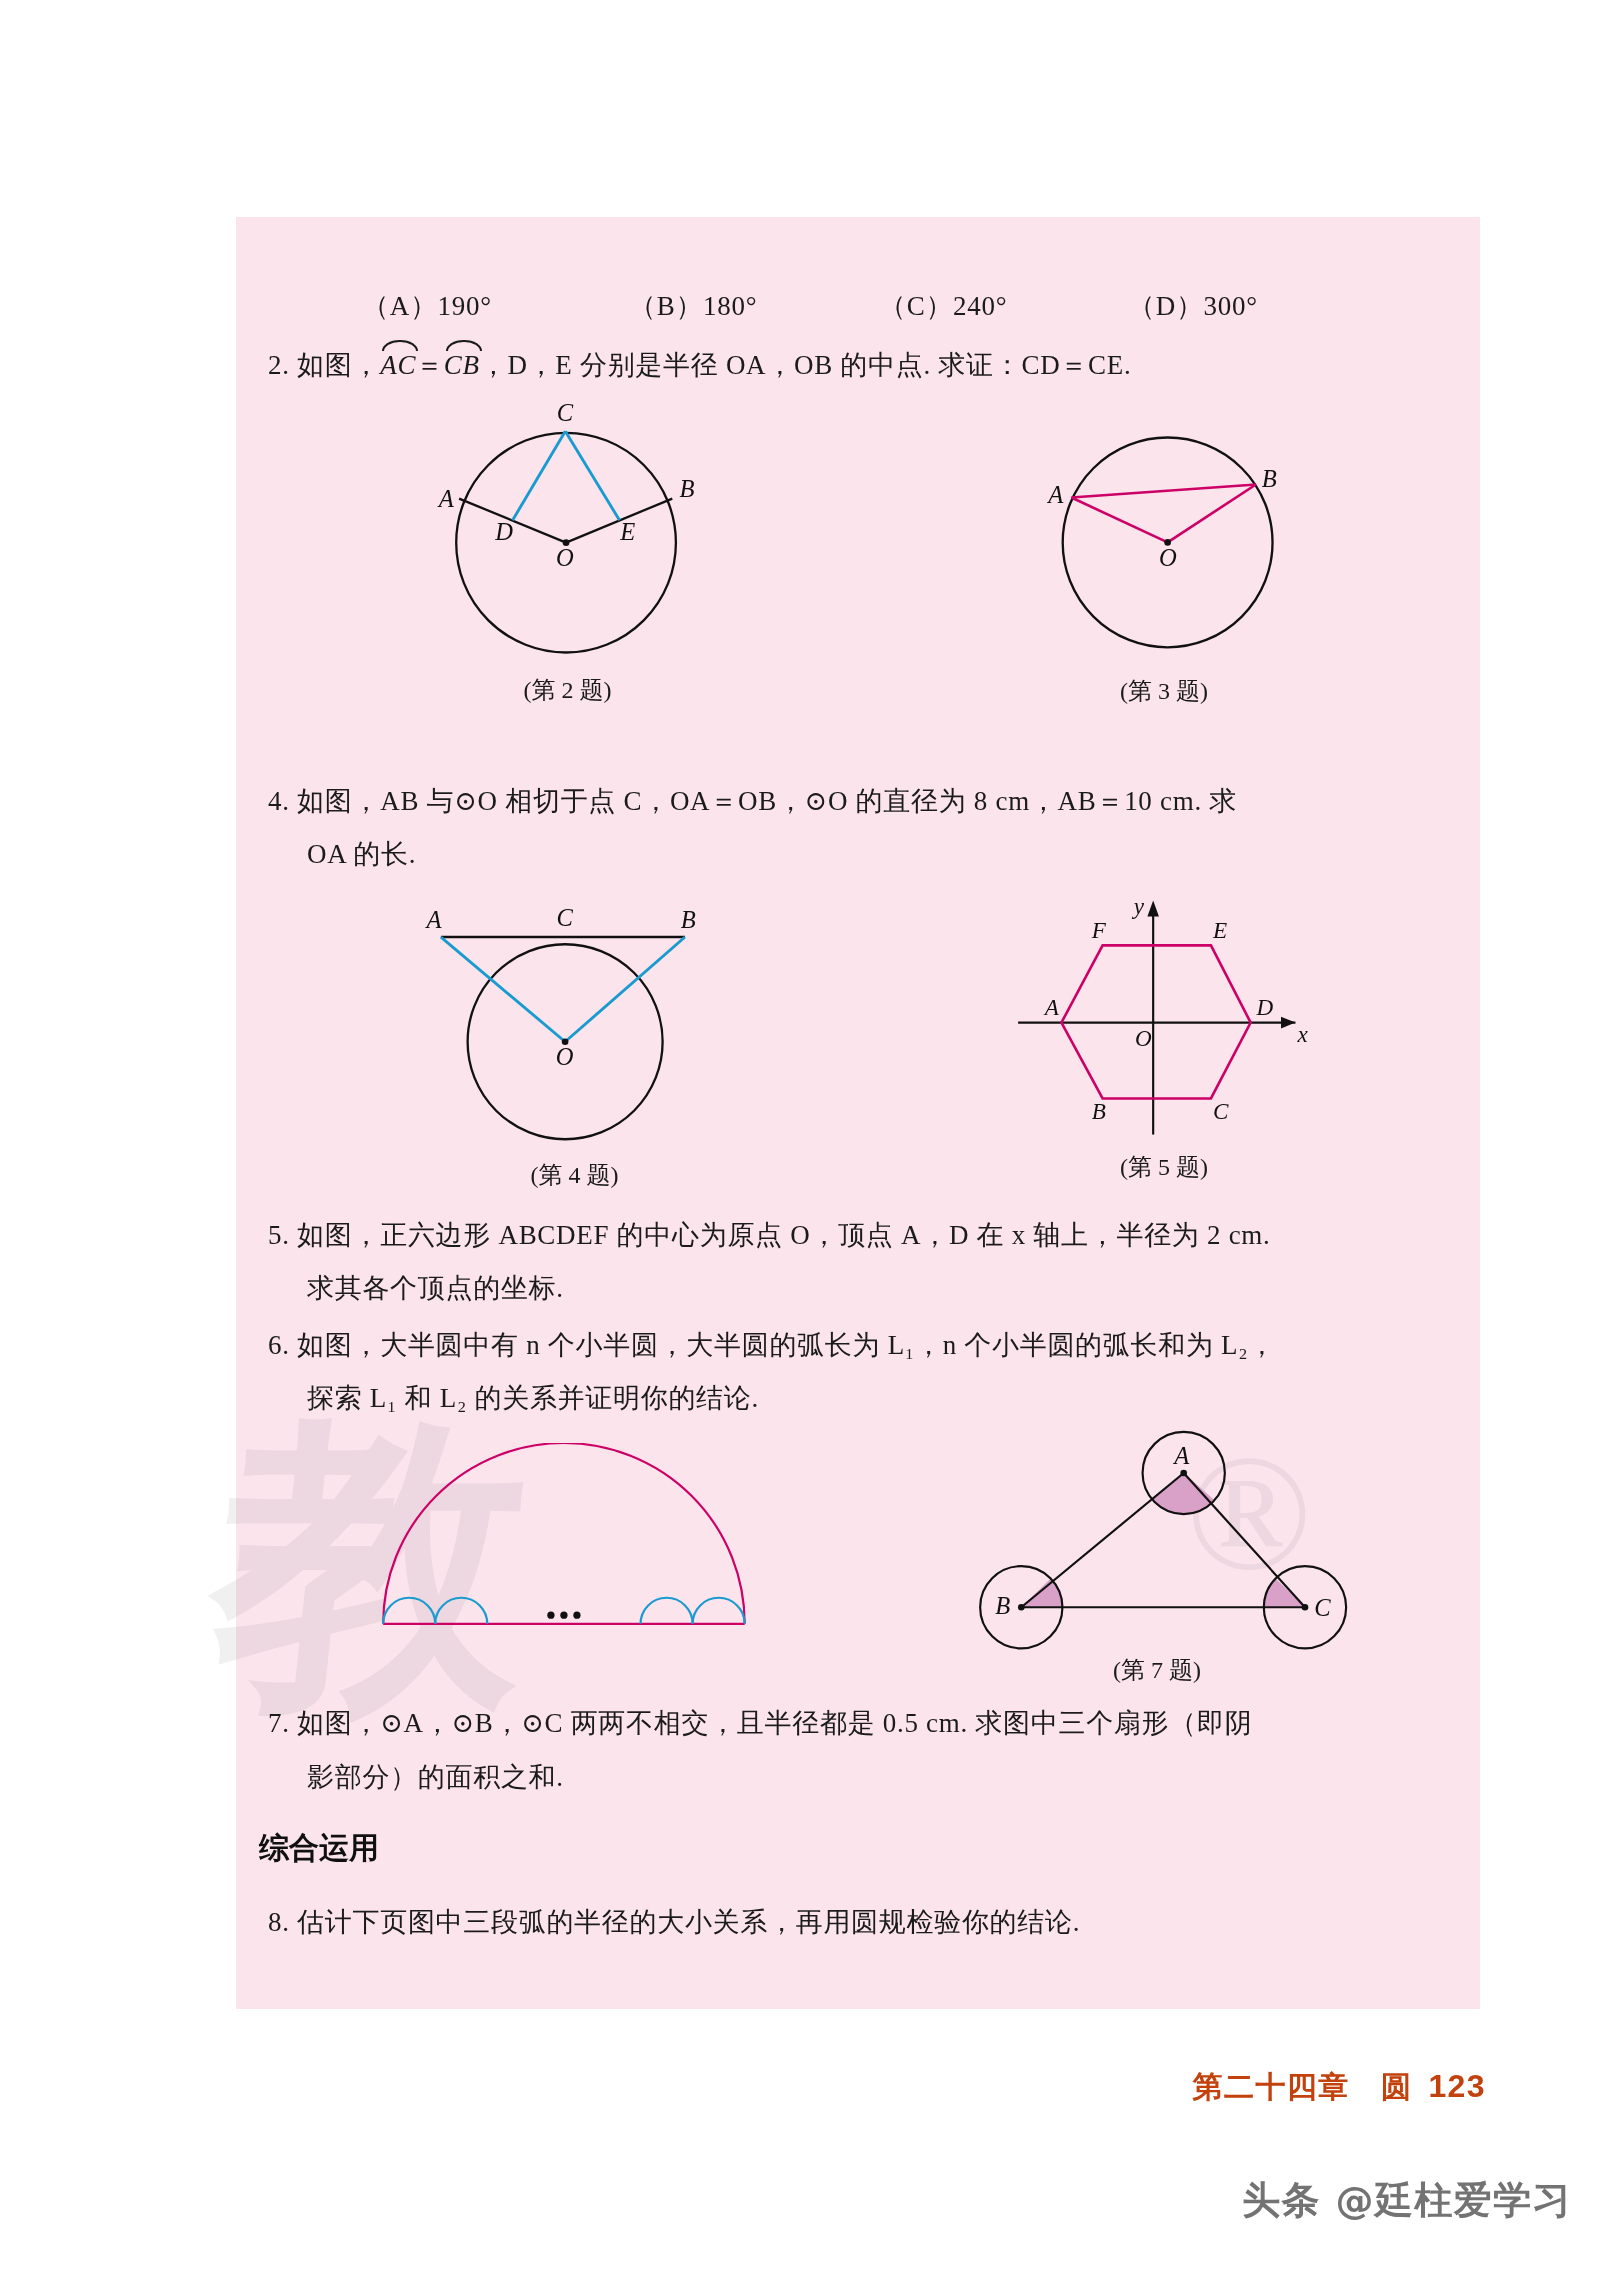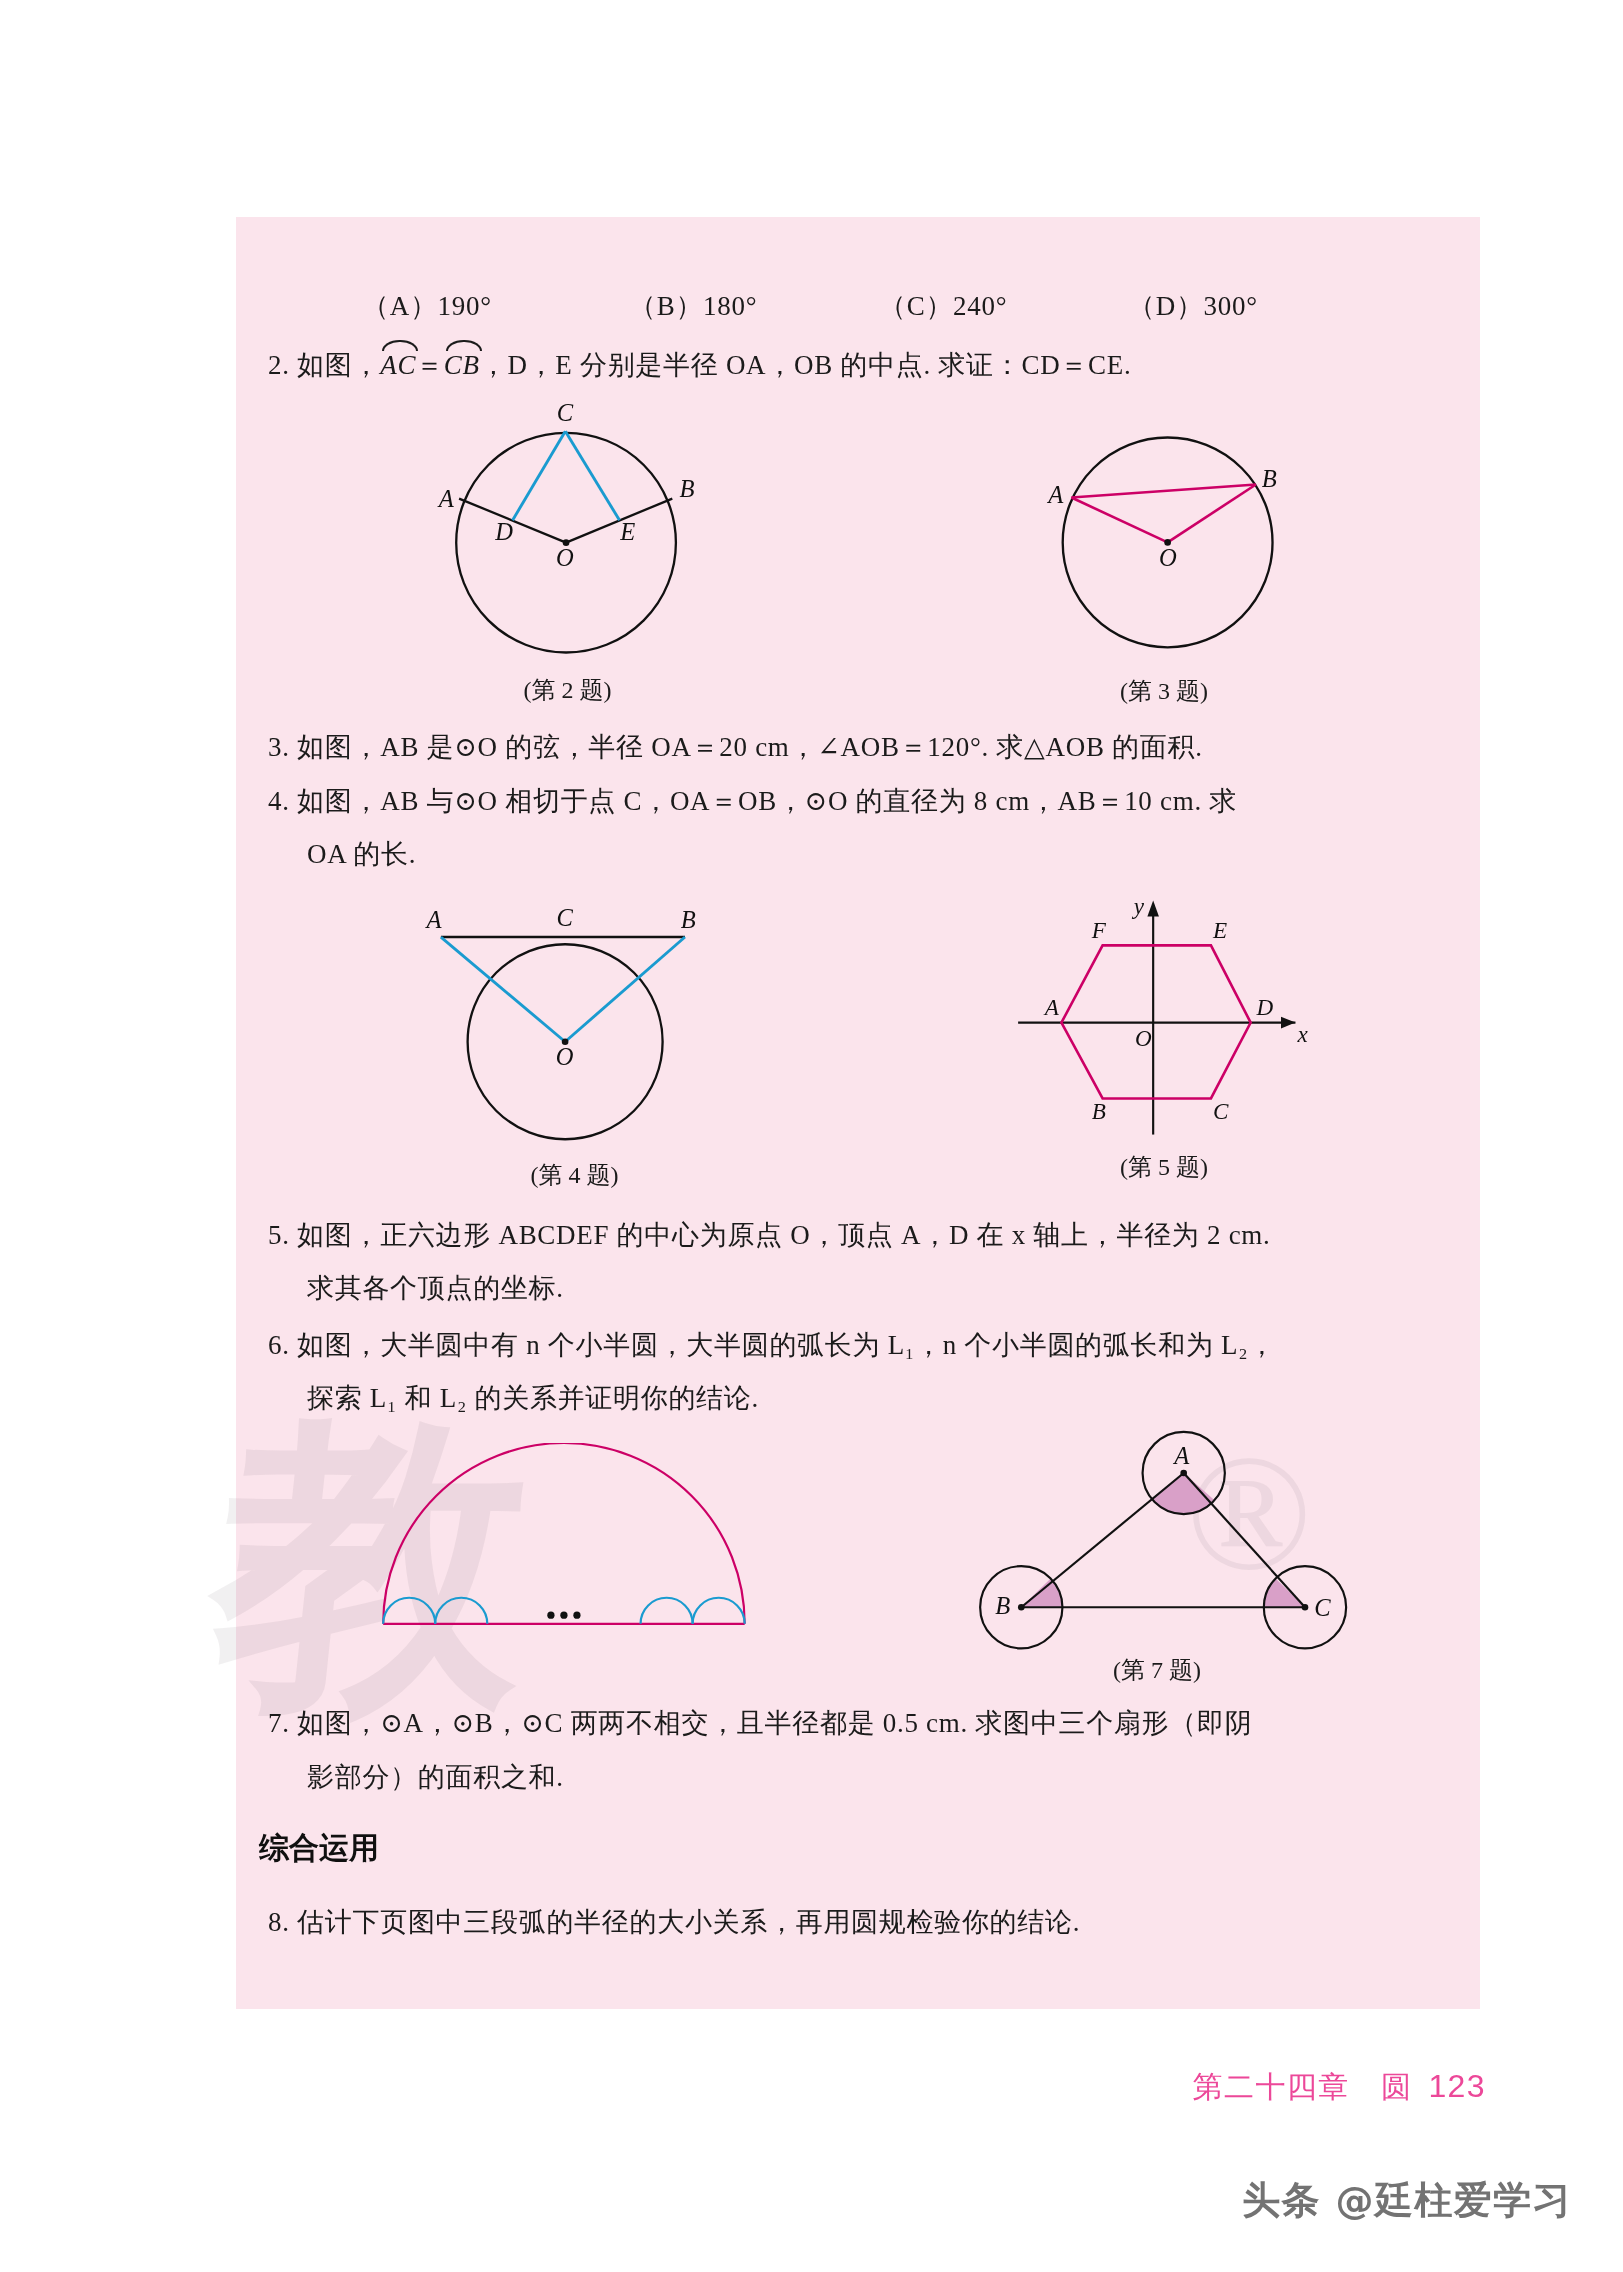--- a/index.html
+++ b/index.html
@@ -105,23 +105,24 @@
     font-family: "Liberation Serif", serif;
   }
 
   
   #footer-line {
     position: absolute;
     right: 137px;
     top: 2067px;
     font-family: "DejaVu Sans", "Liberation Sans", sans-serif;
     font-size: 30px;
-    color: #ec4899;
+    color: #c2410c;
     letter-spacing: 1.4px;
     white-space: nowrap;
+    font-weight: bold;
   }
   #footer-page {
     font-family: "Liberation Sans", sans-serif;
     font-size: 32px;
     margin-left: 16px;
   }
   #byline {
     position: absolute;
     right: 51px;
     top: 2175px;
@@ -184,21 +185,20 @@
       <line x1="82" y1="103" x2="215" y2="165" stroke="#cc0066" stroke-width="3.6"></line>
       <line x1="337" y1="85" x2="215" y2="165" stroke="#cc0066" stroke-width="3.6"></line>
       <circle cx="215" cy="165" r="4.6" fill="#111"></circle>
       <text x="50" y="110" font-family="Liberation Serif, serif" font-style="italic" font-size="34" fill="#111">A</text>
       <text x="345" y="88" font-family="Liberation Serif, serif" font-style="italic" font-size="34" fill="#111">B</text>
       <text x="203" y="198" font-family="Liberation Serif, serif" font-style="italic" font-size="34" fill="#111">O</text>
     </svg>
     <div class="fig-caption" style="top:252px;">(第 3 题)</div>
   </div>
 
-  <div class="txt q-body" style="left:268px; top:734px;">3. 如图，AB 是⊙O 的弦，半径 OA＝20 cm，∠AOB＝120°. 求△AOB 的面积.</div>
 
   <div class="txt q-body" style="left:268px; top:788px;">4. 如图，AB 与⊙O 相切于点 C，OA＝OB，⊙O 的直径为 8 cm，AB＝10 cm. 求</div>
   <div class="txt q-body" style="left:307px; top:841px;">OA 的长.</div>
 
   <div class="figure" style="left:412px; top:897px; width:325px; height:289px;">
     <svg width="325" height="257" viewBox="0 0 450 355">
       <circle cx="212" cy="200" r="135" fill="none" stroke="#111" stroke-width="3.2"></circle>
 
       <line x1="40" y1="55" x2="378" y2="55" stroke="#111" stroke-width="3.2"></line>
 

